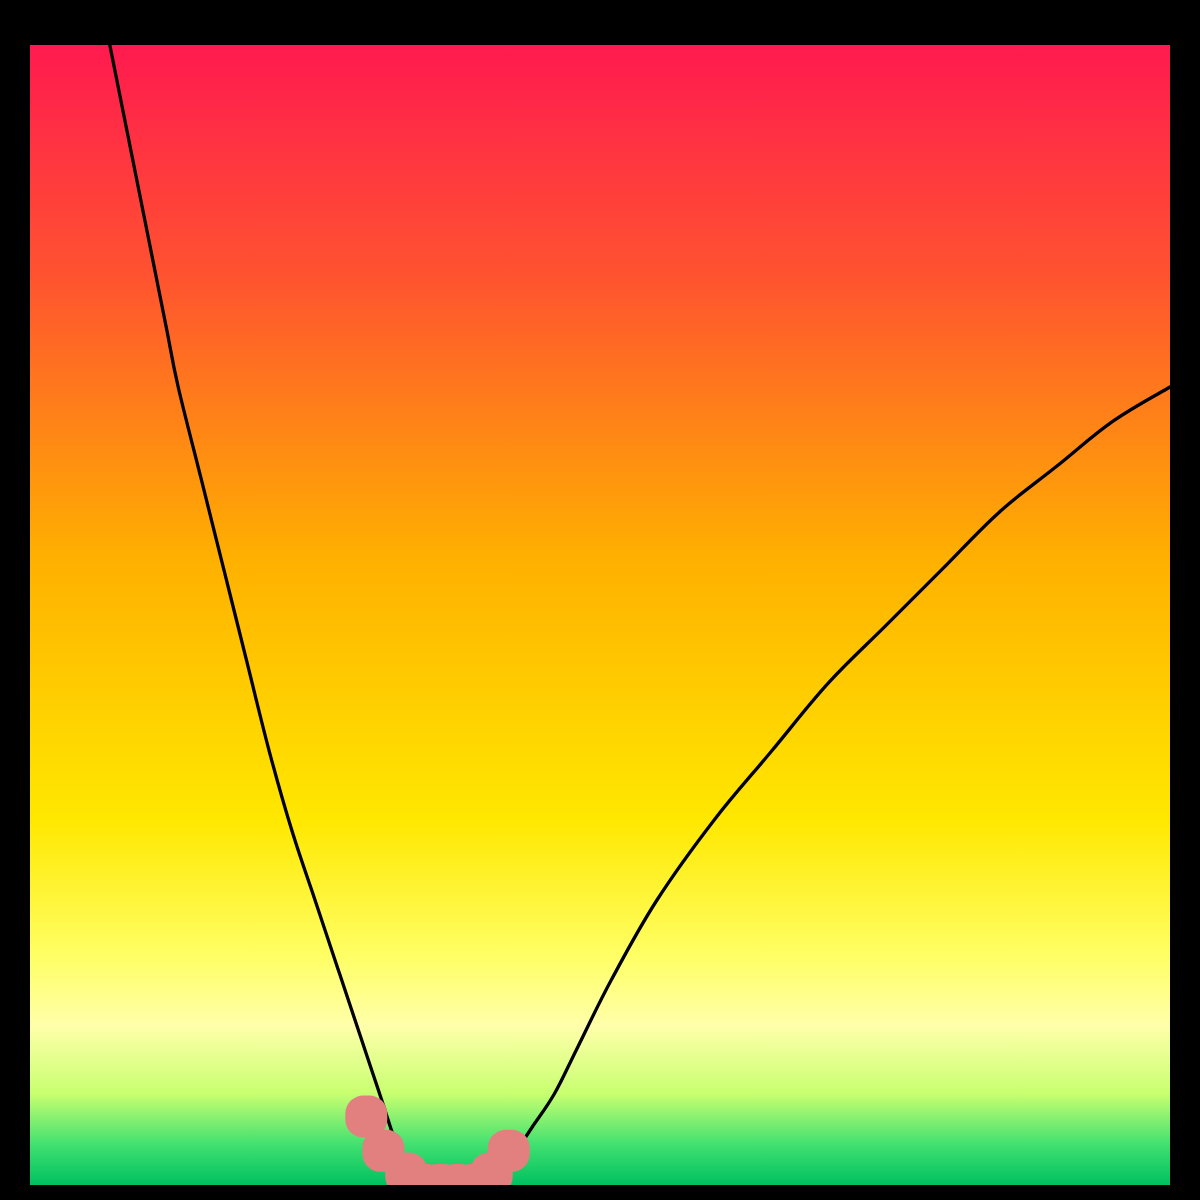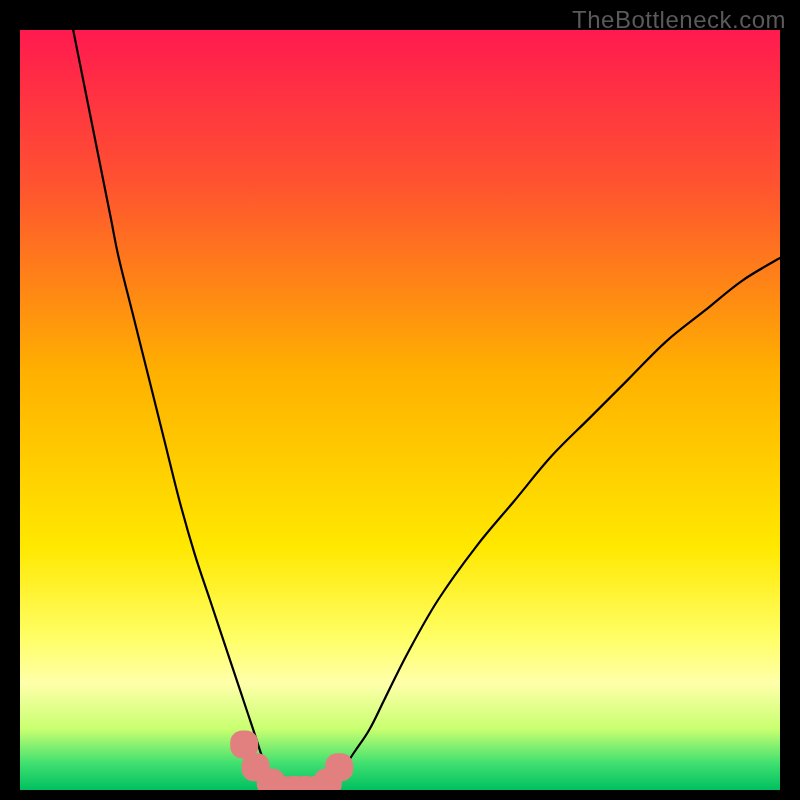--- a/index.html
+++ b/index.html
@@ -31,21 +31,20 @@
     left: 20px;
     top: 30px;
     width: 760px;
     height: 760px;
   }
 </style>
 </head>
 <body>
 
 <div class="outer">
-  <div class="watermark">TheBottleneck.com</div>
 
   <svg class="plot" viewBox="0 0 760 760" preserveAspectRatio="none">
     <defs>
       <linearGradient id="bg-grad" x1="0" y1="0" x2="0" y2="1">
           <stop offset="0%" stop-color="#ff1a4f"></stop>
           <stop offset="20%" stop-color="#ff5230"></stop>
           <stop offset="45%" stop-color="#ffb000"></stop>
           <stop offset="68%" stop-color="#ffe800"></stop>
           <stop offset="80%" stop-color="#ffff66"></stop>
           <stop offset="86%" stop-color="#ffffaa"></stop>

